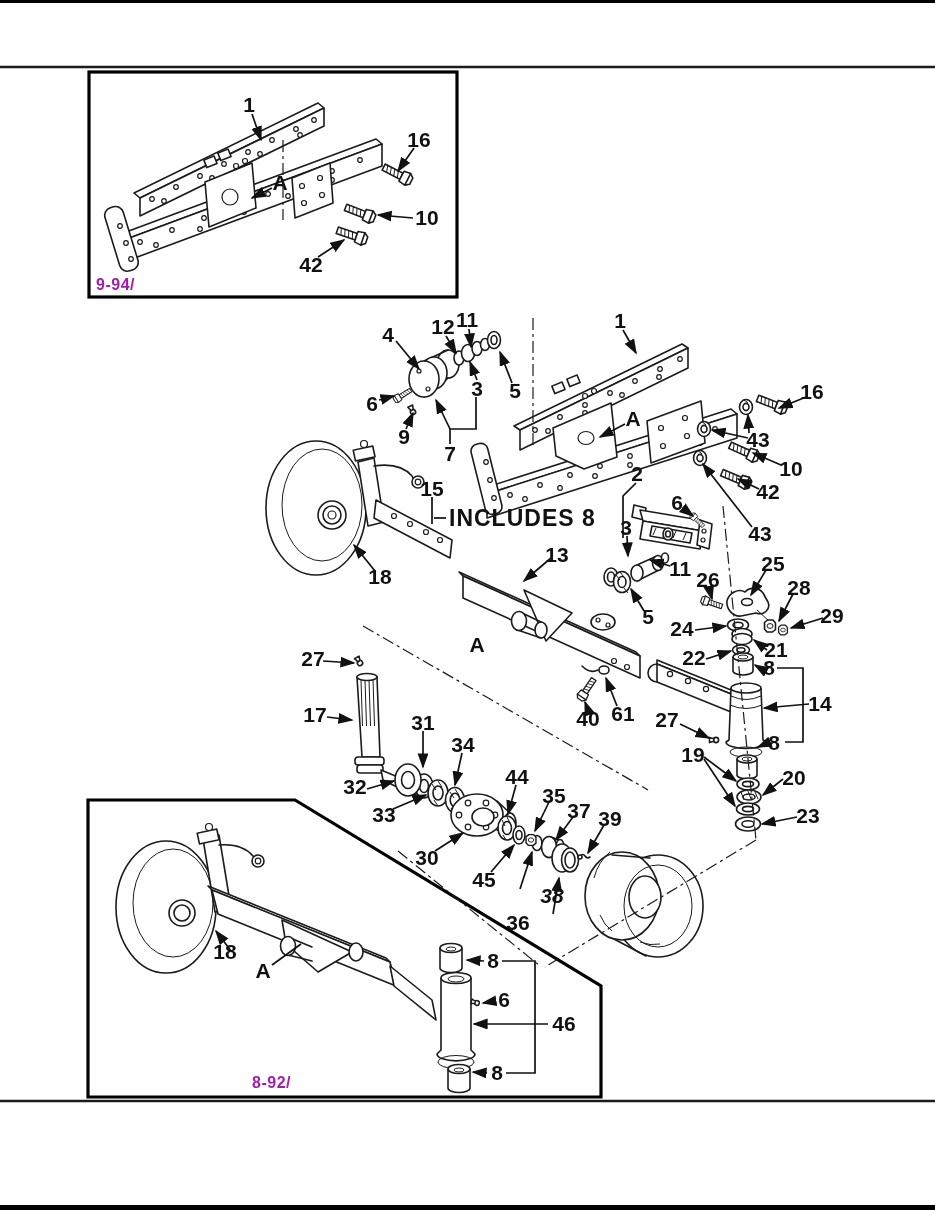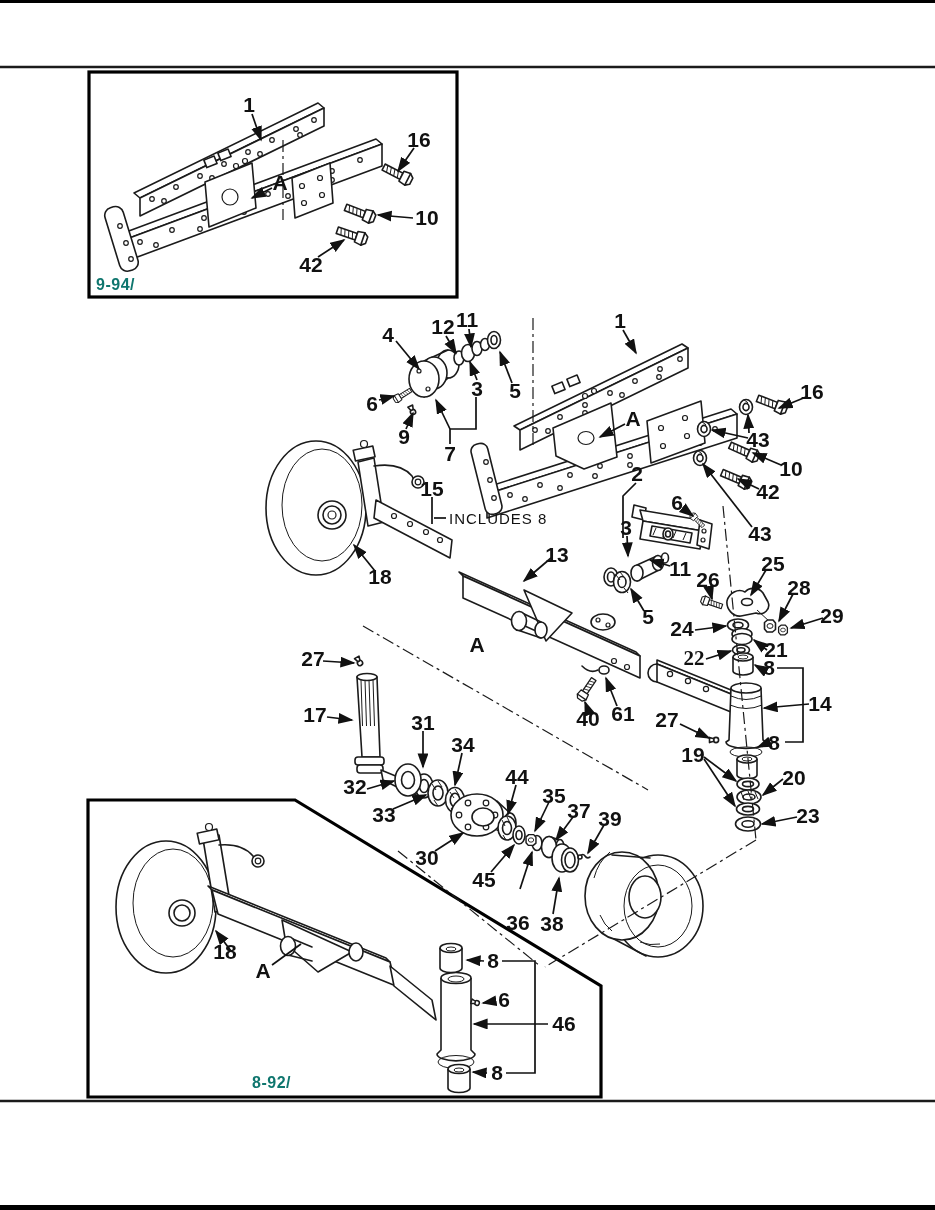--- a/index.html
+++ b/index.html
@@ -11,23 +11,23 @@
   .t{stroke:#1b1b1b;stroke-width:1;fill:none;}
   .h{stroke:#1b1b1b;stroke-width:1.2;fill:#ffffff;}
   .dd{stroke:#1b1b1b;stroke-width:1.2;fill:none;stroke-dasharray:12 4 3 4;}
   .ldr{stroke:#111111;stroke-width:1.7;fill:none;marker-end:url(#ah);}
   .b{stroke:#111111;stroke-width:1.7;fill:none;}
   .frame-border{stroke:#000;stroke-width:3.2;fill:none;}
   .rule{stroke:#1b1b1b;stroke-width:2.6;}
   .callout{position:absolute;transform:translate(-50%,-50%);
            font-weight:700;font-size:21px;color:#111;white-space:nowrap;}
   .caption{position:absolute;transform:translate(0,-50%);
-           font-weight:700;font-size:16px;color:#0f766e;letter-spacing:.5px;}
+           font-weight:700;font-size:16px;color:#a21caf;letter-spacing:.5px;}
   .note{position:absolute;transform:translate(0,-50%);
-        font-weight:400;font-size:15px;color:#111;letter-spacing:1px;}
+        font-weight:700;font-size:23px;color:#111;letter-spacing:1px;}
 </style>
 </head>
 <body>
 
 <div class="page">
 
 <svg class="art" width="935" height="1210" viewBox="0 0 935 1210">
   <defs>
     <marker id="ah" markerWidth="9" markerHeight="8" refX="8" refY="3.2" orient="auto">
       <path d="M0,0 L9,3.2 L0,6.4 Z" fill="#111"></path>
@@ -503,42 +503,42 @@
       <span class="callout" style="left: 380px; top: 577px;">18</span>
       <span class="callout" style="left: 557px; top: 555px;">13</span>
       <span class="callout" style="left: 648px; top: 617px;">5</span>
       <span class="callout" style="left: 477px; top: 645px;">A</span>
       <span class="callout" style="left: 708px; top: 580px;">26</span>
       <span class="callout" style="left: 773px; top: 564px;">25</span>
       <span class="callout" style="left: 799px; top: 588px;">28</span>
       <span class="callout" style="left: 832px; top: 616px;">29</span>
       <span class="callout" style="left: 682px; top: 629px;">24</span>
       <span class="callout" style="left: 776px; top: 650px;">21</span>
-      <span class="callout" style="left: 694px; top: 658px; font-family: Liberation Serif, serif;">22</span>
+      <span class="callout" style="left: 694px; top: 658px;">22</span>
       <span class="callout" style="left: 769px; top: 668px;">8</span>
       <span class="callout" style="left: 820px; top: 704px;">14</span>
       <span class="callout" style="left: 667px; top: 720px;">27</span>
       <span class="callout" style="left: 774px; top: 743px;">8</span>
       <span class="callout" style="left: 693px; top: 755px;">19</span>
       <span class="callout" style="left: 794px; top: 778px;">20</span>
       <span class="callout" style="left: 808px; top: 816px;">23</span>
       <span class="callout" style="left: 313px; top: 659px;">27</span>
       <span class="callout" style="left: 315px; top: 715px;">17</span>
       <span class="callout" style="left: 423px; top: 723px;">31</span>
       <span class="callout" style="left: 463px; top: 745px;">34</span>
       <span class="callout" style="left: 355px; top: 787px;">32</span>
       <span class="callout" style="left: 384px; top: 815px;">33</span>
       <span class="callout" style="left: 517px; top: 777px;">44</span>
       <span class="callout" style="left: 554px; top: 796px;">35</span>
       <span class="callout" style="left: 579px; top: 811px;">37</span>
       <span class="callout" style="left: 610px; top: 819px;">39</span>
       <span class="callout" style="left: 427px; top: 858px;">30</span>
       <span class="callout" style="left: 484px; top: 880px;">45</span>
       <span class="callout" style="left: 518px; top: 899px; margin-top: 24px;">36</span>
-      <span class="callout" style="left: 552px; top: 924px;">38</span>
+      <span class="callout" style="left: 552px; top: 896px; font-style: italic;">38</span>
       <span class="callout" style="left: 588px; top: 719px;">40</span>
       <span class="callout" style="left: 623px; top: 714px;">61</span>
       <span class="callout" style="left: 225px; top: 952px;">18</span>
       <span class="callout" style="left: 263px; top: 971px;">A</span>
       <span class="callout" style="left: 493px; top: 961px;">8</span>
       <span class="callout" style="left: 504px; top: 1000px;">6</span>
       <span class="callout" style="left: 564px; top: 1024px;">46</span>
       <span class="callout" style="left: 497px; top: 1073px;">8</span>
     </div>
 

